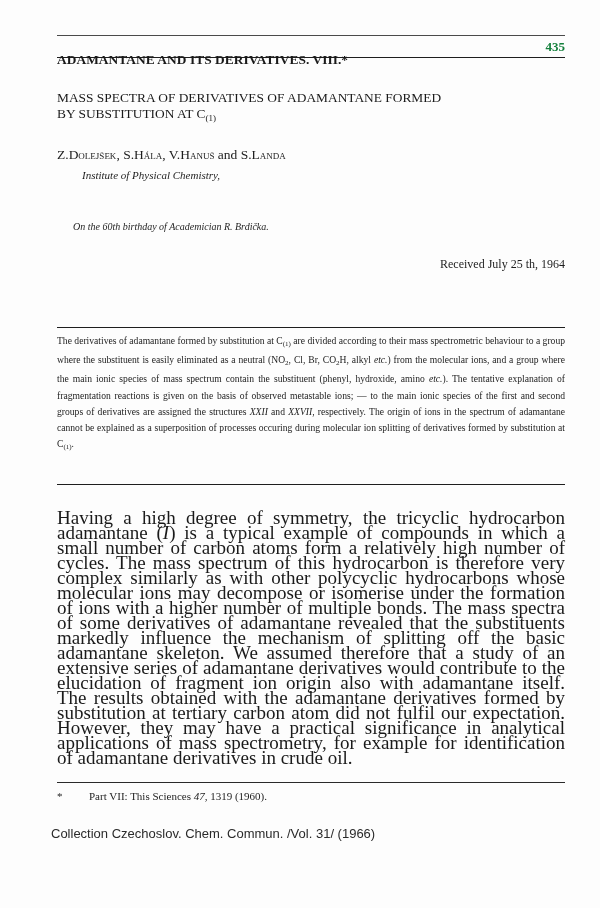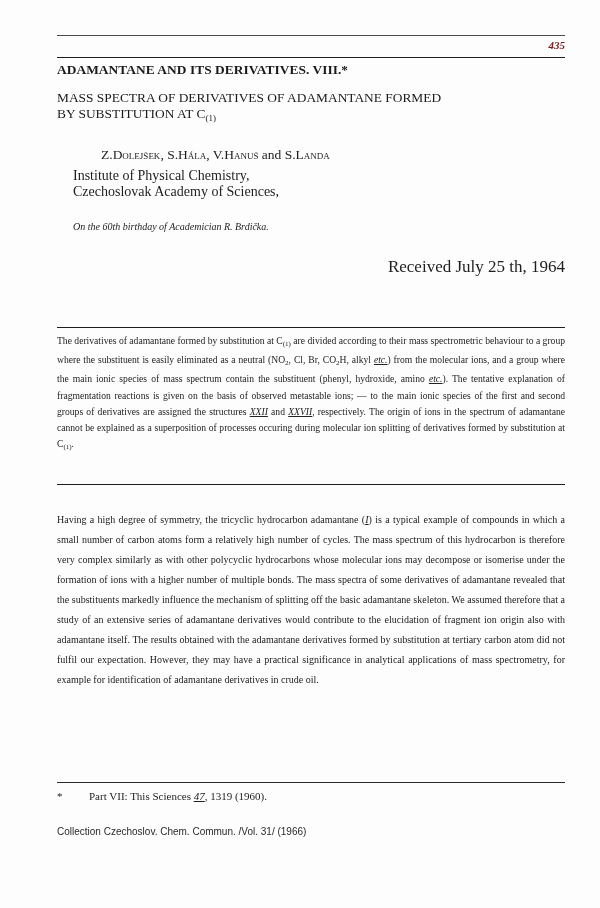--- a/index.html
+++ b/index.html
@@ -9,75 +9,75 @@
       position: relative;
       overflow: hidden;
       font-family: "Liberation Serif", "DejaVu Serif", serif;
       color: #1a1a1a;
     }
     .rule { position: absolute; left: 57px; width: 508px; height: 0; }
     .rule.top1 { top: 35px; border-top: 1.5px solid #2a2a2a; opacity: 0.85; }
     .rule.top2 { top: 57px; border-top: 1.5px solid #1e1e1e; }
     .page-number {
       position: absolute; right: 35px; top: 39px;
-      font-weight: bold; font-size: 11px; color: #7f1d1d; font-style: italic;
+      font-weight: bold; font-size: 13px; color: #15803d;
     }
     .title1 {
-      position: absolute; left: 57px; top: 62px;
+      position: absolute; left: 57px; top: 52px;
       font-weight: bold; font-size: 13.4px; letter-spacing: 0.05px; color: #1a1a1a;
       white-space: nowrap;
     }
     .title2 {
       position: absolute; left: 57px; top: 90px;
       font-weight: normal; font-size: 13.4px; line-height: 16px; color: #1a1a1a;
       white-space: nowrap;
     }
     .sub { font-size: 9px; vertical-align: -3px; }
     .authors {
       position: absolute; left: 57px; top: 147px;
-      font-size: 13.5px; white-space: nowrap; color: #1c1c1c; margin-left: 44px;
+      font-size: 13.5px; white-space: nowrap; color: #1c1c1c;
     }
     .sc { font-variant: small-caps; }
     .affil {
-      position: absolute; left: 73px; top: 168px;
-      font-size: 14px; line-height: 15.5px; color: #1e1e1e;
+      position: absolute; left: 82px; top: 168px;
+      font-style: italic; font-size: 11px; line-height: 15.5px; color: #1e1e1e;
     }
     .dedication {
       position: absolute; left: 73px; top: 221px;
       font-style: italic; font-size: 10px; color: #1e1e1e; white-space: nowrap;
     }
     .received {
       position: absolute; right: 35px; top: 257px;
-      font-size: 17px; color: #1e1e1e; white-space: nowrap; text-align: right;
+      font-size: 12px; color: #1e1e1e; white-space: nowrap; text-align: right;
     }
     .rule.abs-top { top: 327px; border-top: 1.6px solid #1e1e1e; }
     .abstract {
       position: absolute; left: 57px; width: 508px; top: 333px;
       font-size: 9.6px; line-height: 16.2px; text-align: justify; color: #222;
       text-align-last: left;
     }
     .abstract .sub { font-size: 7px; vertical-align: -2px; }
     .rule.abs-bot { top: 484px; border-top: 1.6px solid #1e1e1e; }
     .body-text {
       position: absolute; left: 57px; width: 508px; top: 510px;
-      font-size: 10px; line-height: 20px; text-align: justify; color: #1a1a1a;
+      font-size: 19px; line-height: 15px; text-align: justify; color: #1a1a1a;
       text-align-last: left;
     }
     .rule.foot { top: 782px; border-top: 1.3px solid #2a2a2a; }
     .footnote {
       position: absolute; left: 57px; top: 790px;
       font-size: 11px; color: #1e1e1e; white-space: nowrap;
     }
     .footnote .mark { display: inline-block; width: 32px; }
     .journal {
-      position: absolute; left: 57px; top: 826px;
-      font-size: 10px; color: #2a2a2a; white-space: nowrap;
+      position: absolute; left: 51px; top: 826px;
+      font-size: 13px; color: #2a2a2a; white-space: nowrap;
       font-family: "Liberation Sans", "DejaVu Sans", sans-serif;
     }
-    i { font-style: italic; text-decoration: underline; }
+    i { font-style: italic; }
   </style>
 </head>
 <body>
 
 <div class="rule top1"></div>
 <div class="page-number">435</div>
 <div class="rule top2"></div>
 
 <div class="title1">ADAMANTANE AND ITS DERIVATIVES. VIII.*</div>
 <div class="title2">
@@ -88,21 +88,20 @@
 <div class="authors">
   <span><span>Z.</span><span class="sc">Dolejšek</span></span>,
   <span><span>S.</span><span class="sc">Hála</span></span>,
   <span><span>V.</span><span class="sc">Hanuš</span></span>
   <span>and</span>
   <span><span>S.</span><span class="sc">Landa</span></span>
 </div>
 
 <div class="affil">
   <div>Institute of Physical Chemistry,</div>
-  <div>Czechoslovak Academy of Sciences,</div>
 </div>
 
 <div class="dedication">On the 60th birthday of Academician R. Brdička.</div>
 
 <div class="received">Received July 25 th, 1964</div>
 
 <div class="rule abs-top"></div>
 <div class="abstract"><span>The derivatives of adamantane formed by substitution at C</span><span class="sub">(1)</span><span> are divided according to their mass spectrometric behaviour to a group where the substituent is easily eliminated as a neutral (NO</span><span class="sub">2</span><span>, Cl, Br, CO</span><span class="sub">2</span><span>H, alkyl </span><i>etc.</i><span>) from the molecular ions, and a group where the main ionic species of mass spectrum contain the substituent (phenyl, hydroxide, amino </span><i>etc.</i><span>). The tentative explanation of fragmentation reactions is given on the basis of observed metastable ions; — to the main ionic species of the first and second groups of derivatives are assigned the structures </span><i>XXII</i><span> and </span><i>XXVII</i><span>, respectively. The origin of ions in the spectrum of adamantane cannot be explained as a superposition of processes occuring during molecular ion splitting of derivatives formed by substitution at C</span><span class="sub">(1)</span><span>.</span></div>
 <div class="rule abs-bot"></div>
 

